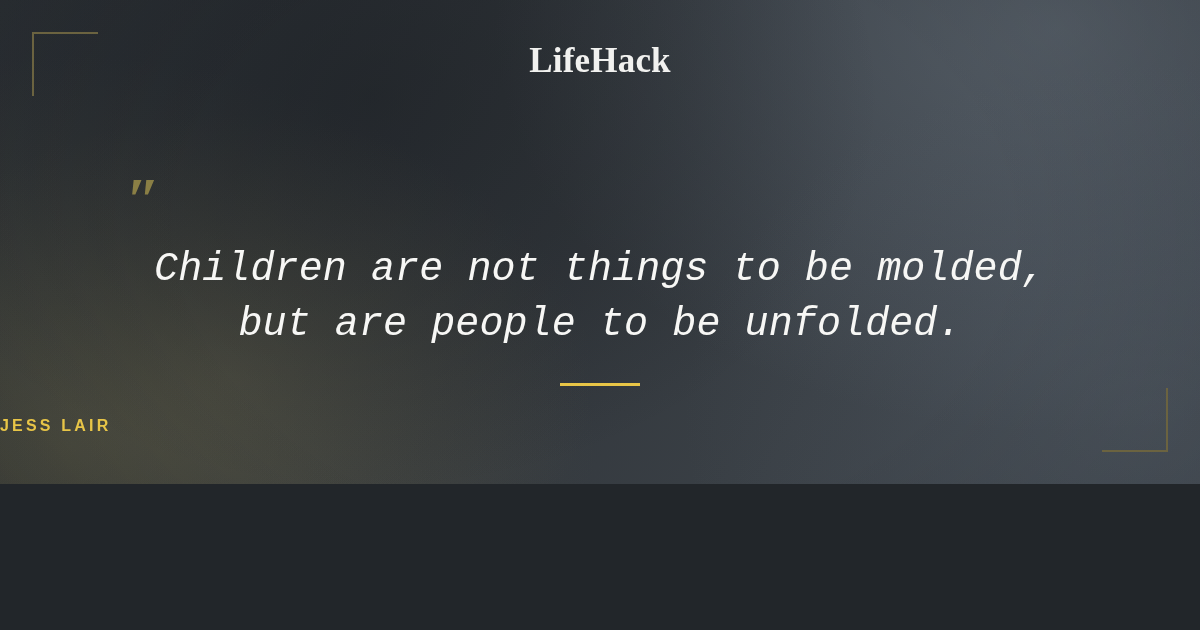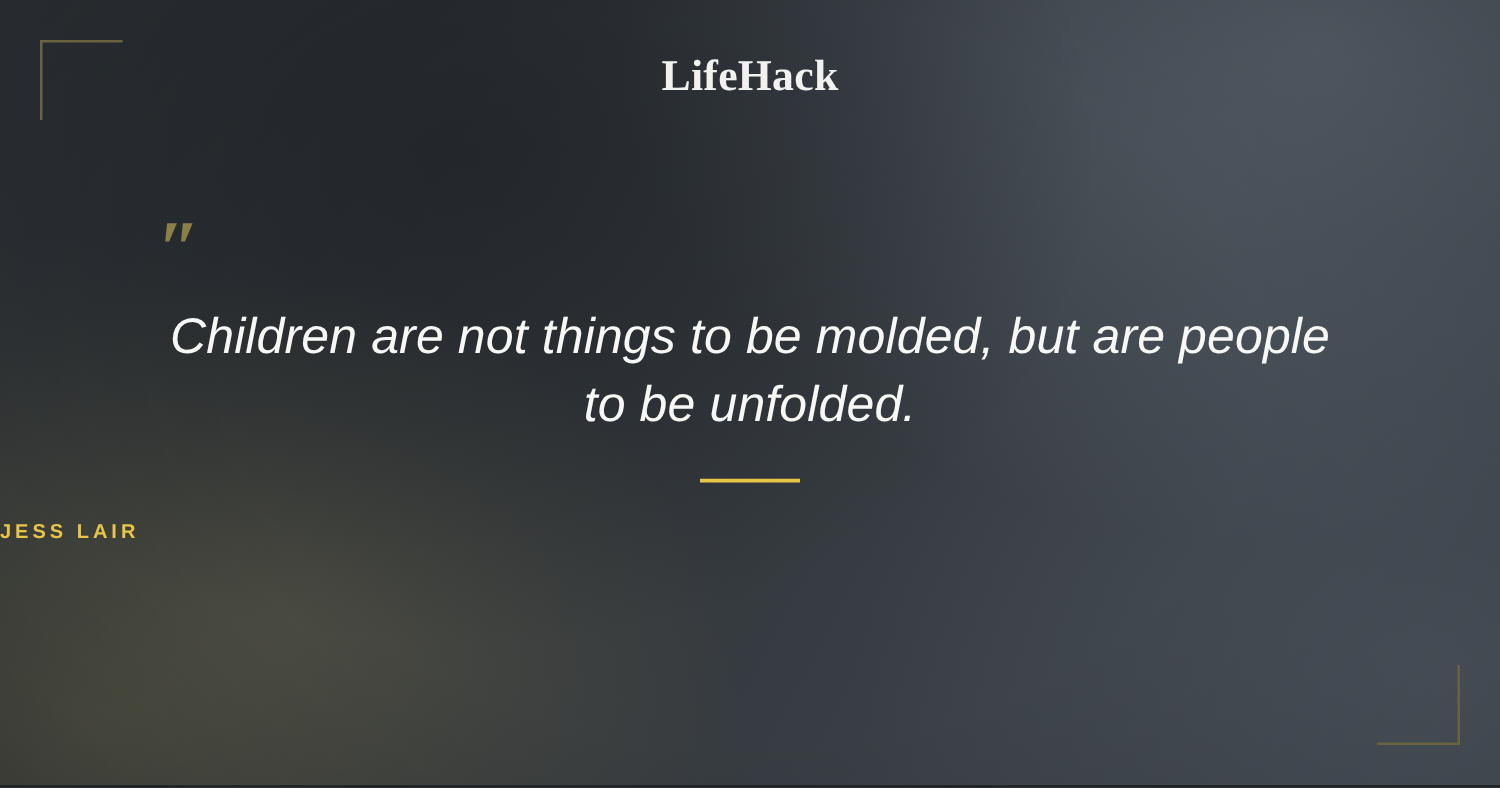--- a/index.html
+++ b/index.html
@@ -8,21 +8,21 @@
   html, body {
     width: 1200px;
     height: 630px;
     overflow: hidden;
     background: #22262a;
   }
 
   .card {
     position: relative;
     width: 1200px;
-    height: 628px;
+    height: 484px;
     overflow: hidden;
     font-family: "Liberation Sans", sans-serif;
     
     background-color: #343a40;
   }
 
   
   .bg-layer {
     position: absolute;
     inset: 0;
@@ -143,21 +143,21 @@
     user-select: none;
   }
 
   .quote-text {
     position: absolute;
     top: 74px;
     left: 50%;
     transform: translateX(-50%);
     width: 960px;
     text-align: center;
-    font-family: Liberation Sans, sans-serif;
+    font-family: Liberation Mono, monospace;
     font-style: italic;
     font-size: 40px;
     line-height: 55px;
     color: #f7f7f5;
     letter-spacing: 0.1px;
   }
 
   
   .divider {
     position: absolute;

